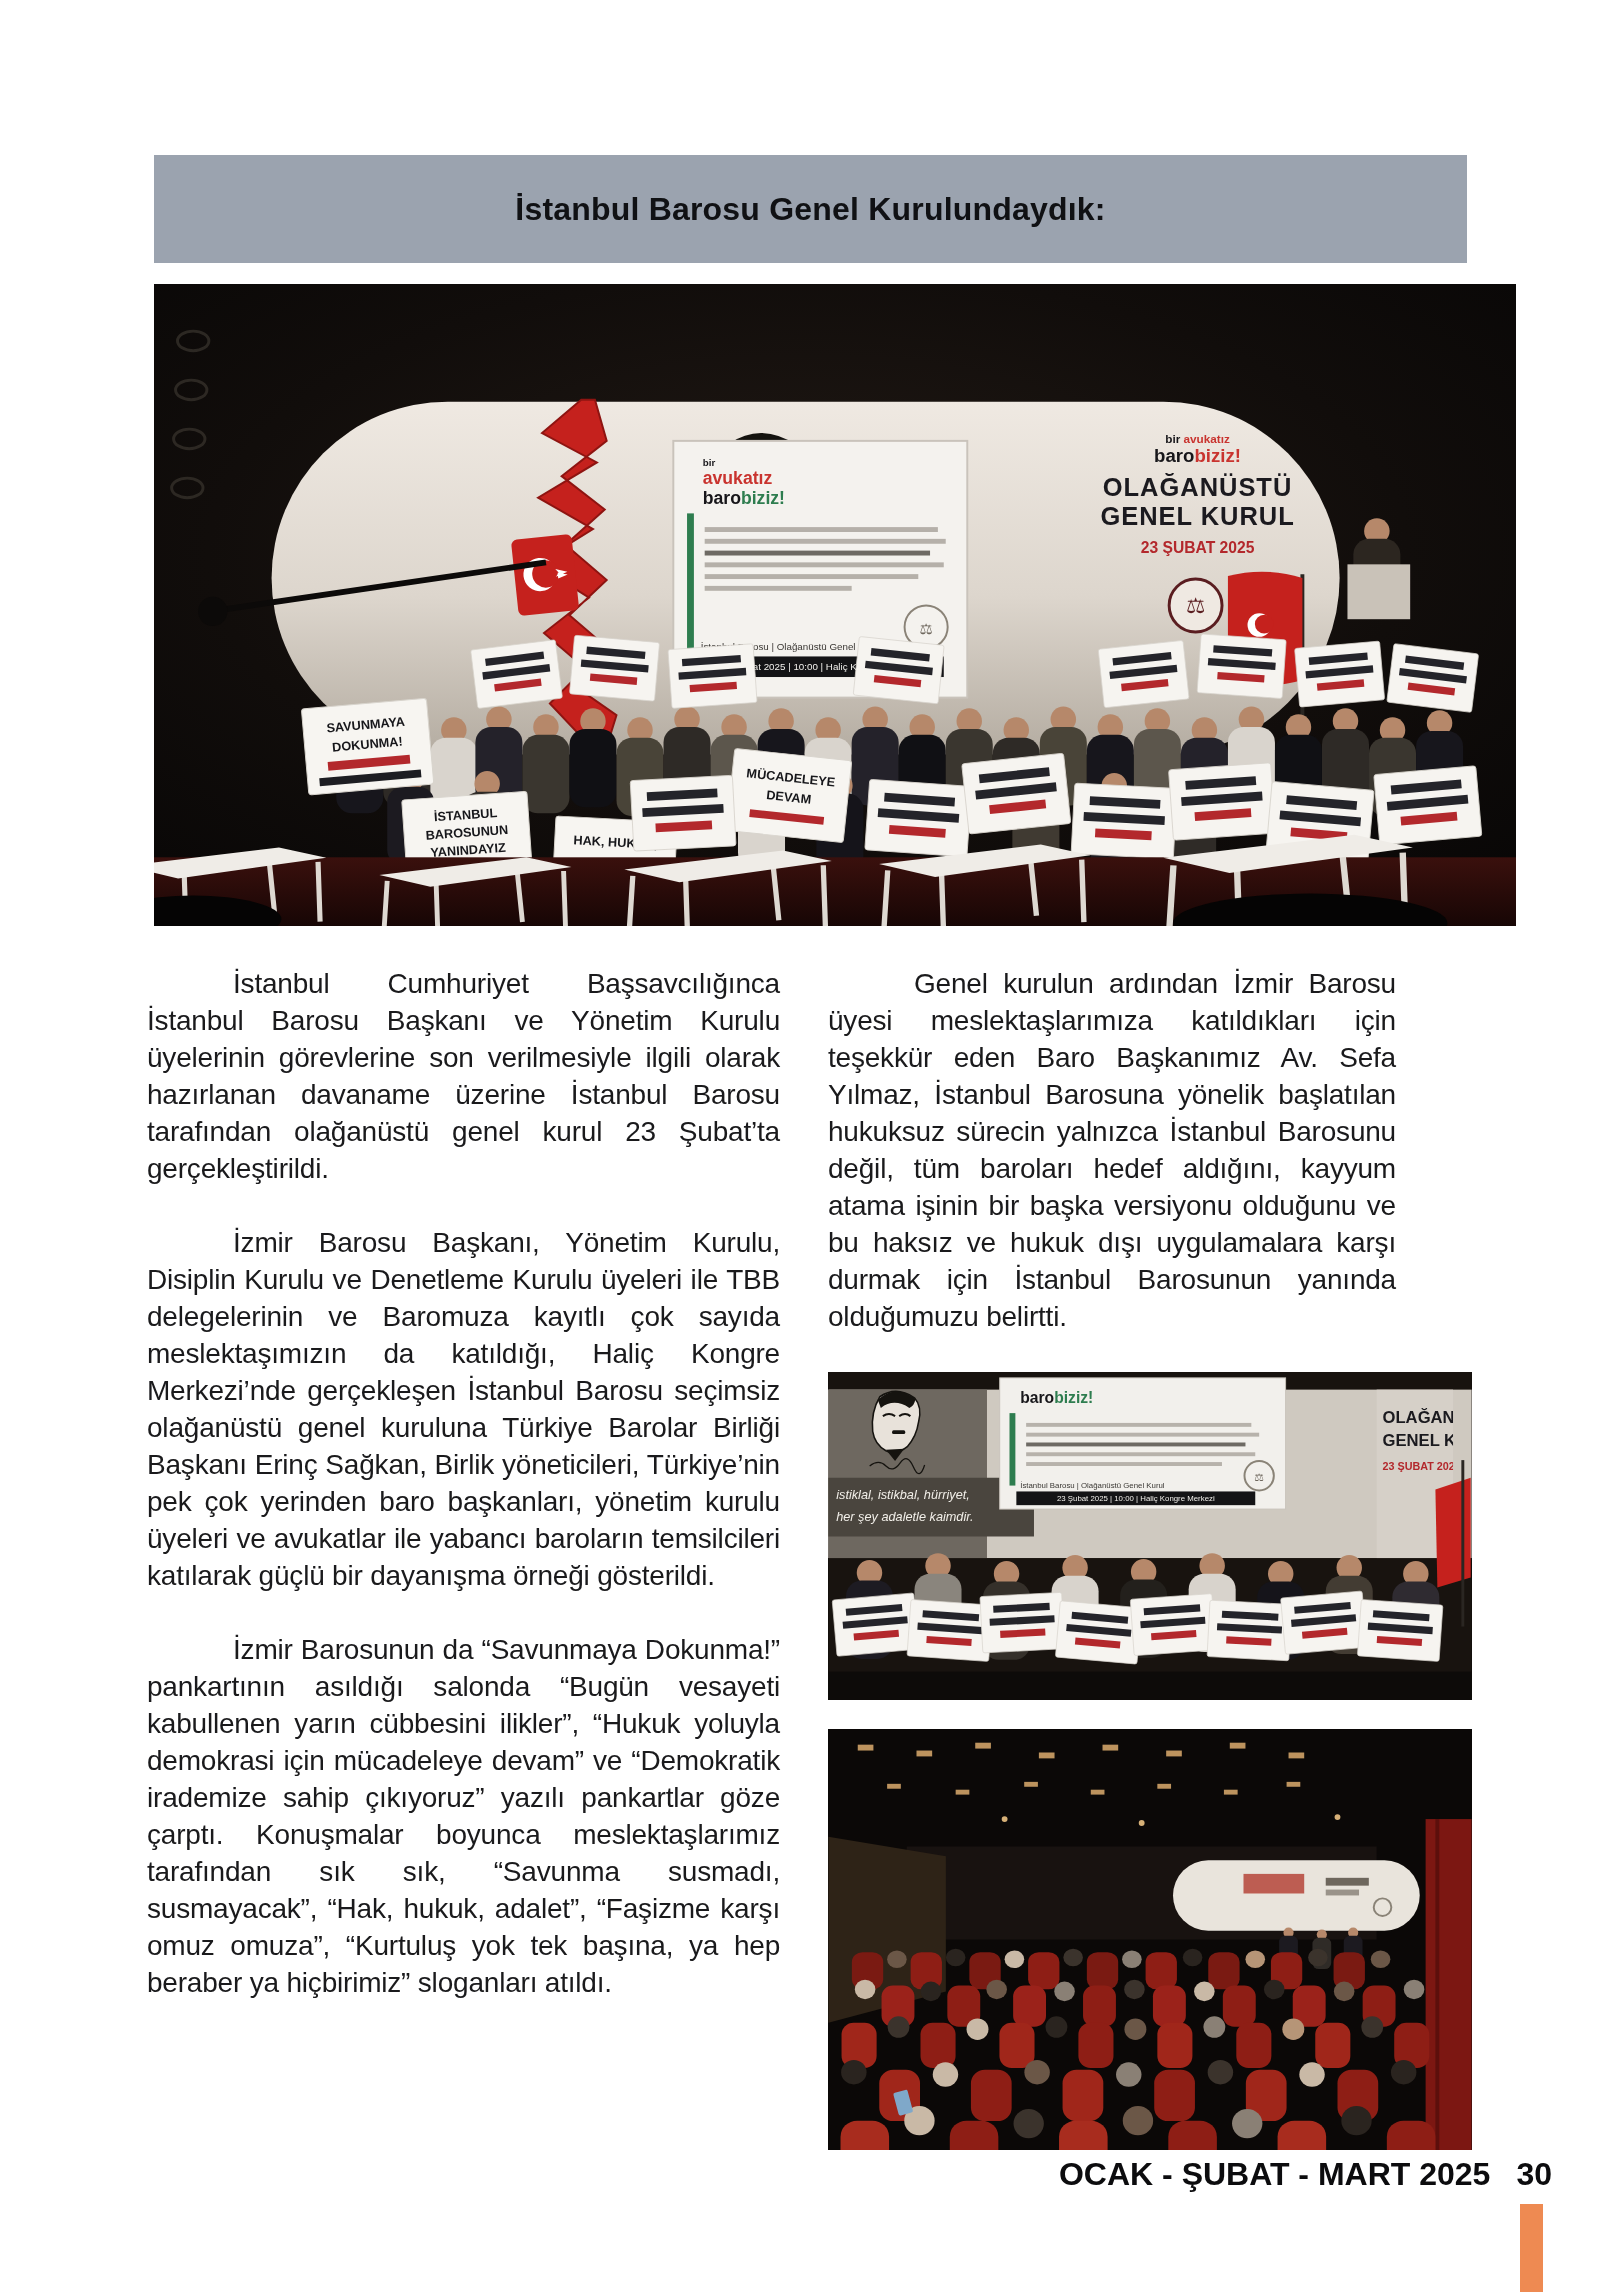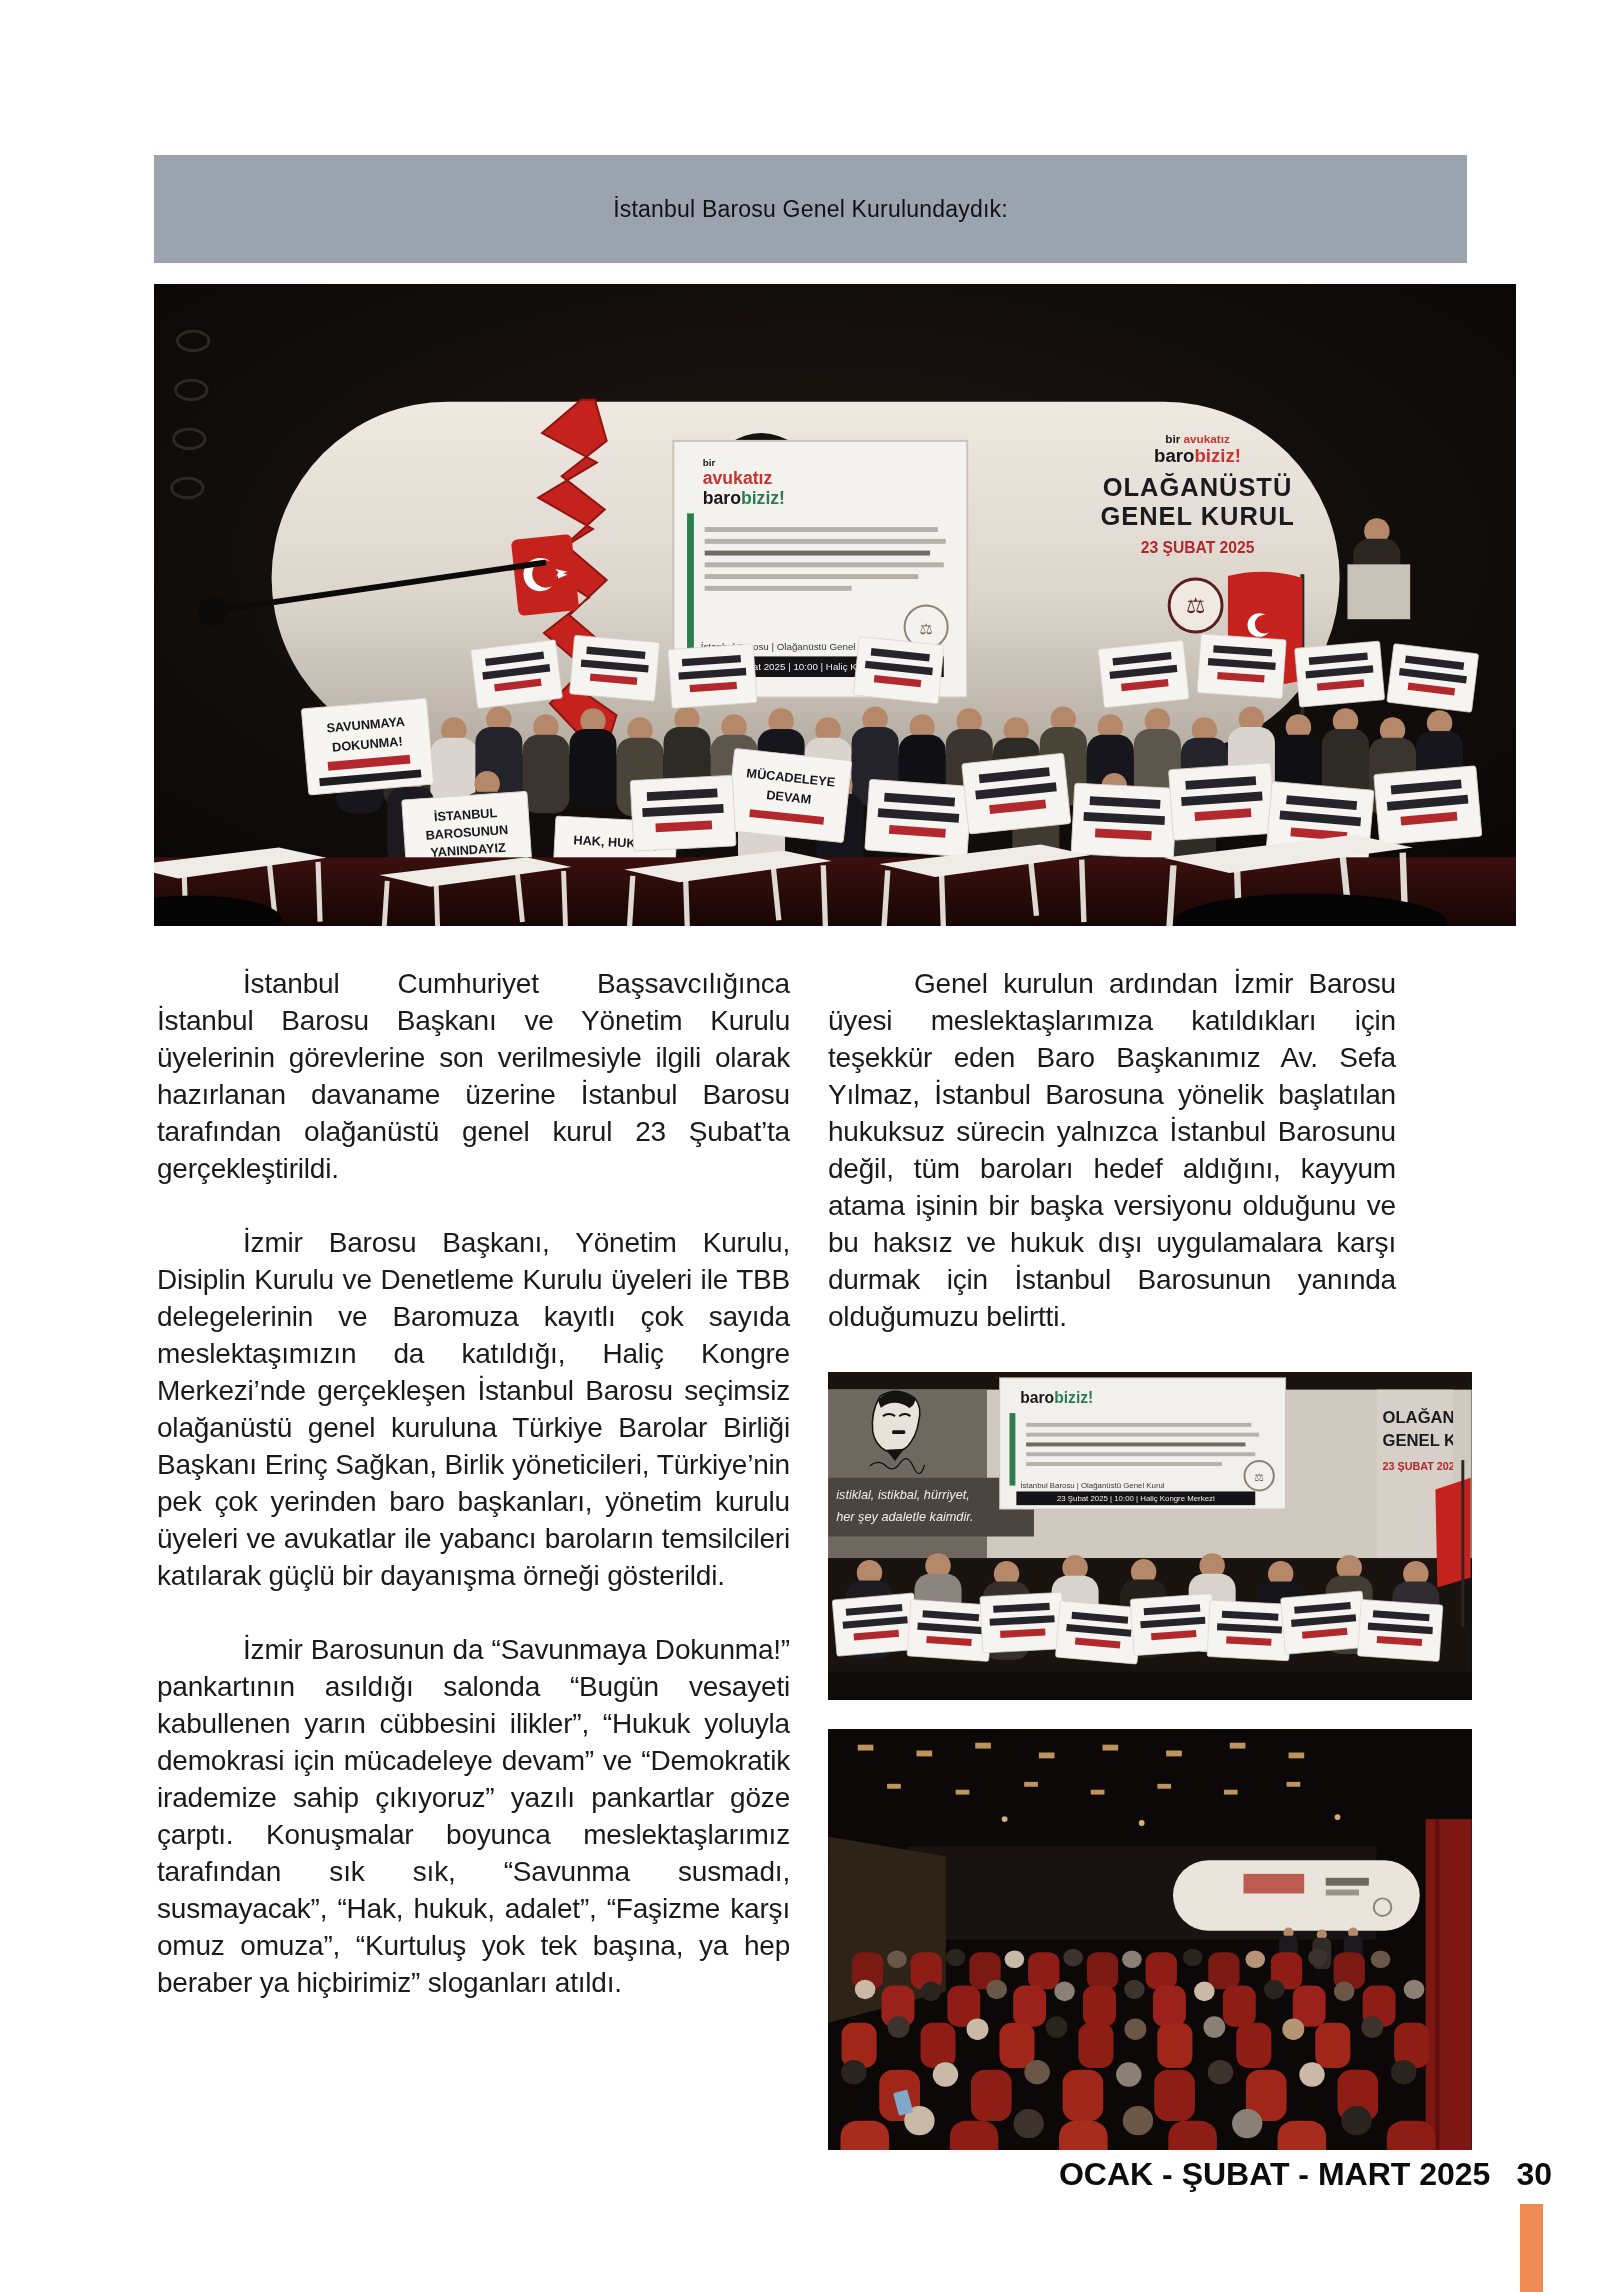--- a/index.html
+++ b/index.html
@@ -1,29 +1,29 @@
 <!DOCTYPE html>
 <html lang="tr"><head>
 <meta charset="utf-8">
 <style>
   html,body{margin:0;padding:0;background:#ffffff;}
   .page{position:relative;width:1621px;height:2293px;background:#fff;overflow:hidden;
         font-family:"Liberation Sans", sans-serif;}
   
   .title-banner{position:absolute;left:154px;top:155px;width:1313px;height:108px;
     background:#9ba3af;display:flex;flex-direction:column;align-items:center;justify-content:center;}
-  .title-banner .t-line{font-weight:400;font-size:23px;line-height:44px;color:#101114;
+  .title-banner .t-line{font-weight:700;font-size:32px;line-height:44px;color:#101114;
     letter-spacing:0.2px;white-space:nowrap;}
   
   .photo{position:relative;background:#0c0a09;overflow:hidden;}
   .photo svg{display:block;}
   #main-photo{position:absolute;left:154px;top:284px;width:1362px;height:642px;}
   
   .col{position:absolute;top:965px;}
-  .col-left{left:157px;width:633px;}
+  .col-left{left:147px;width:633px;}
   .col-right{left:828px;width:568px;}
   .col p{margin:0 0 37px 0;font-size:28px;line-height:37px;color:#1a1a1c;
     text-align:justify;text-indent:86px;letter-spacing:-0.2px;}
   .rc-photo{margin-top:6.9px;}
   #group-photo{width:644px;height:328px;margin-bottom:29px;}
   #audience-photo{width:644px;height:421px;}
   
   .footer{position:absolute;left:154px;top:2156px;width:1398px;display:flex;
     justify-content:flex-end;align-items:baseline;gap:26px;}
   .footer .issue,.footer .pageno{font-weight:700;font-size:32px;color:#0c0c0e;white-space:nowrap;}

